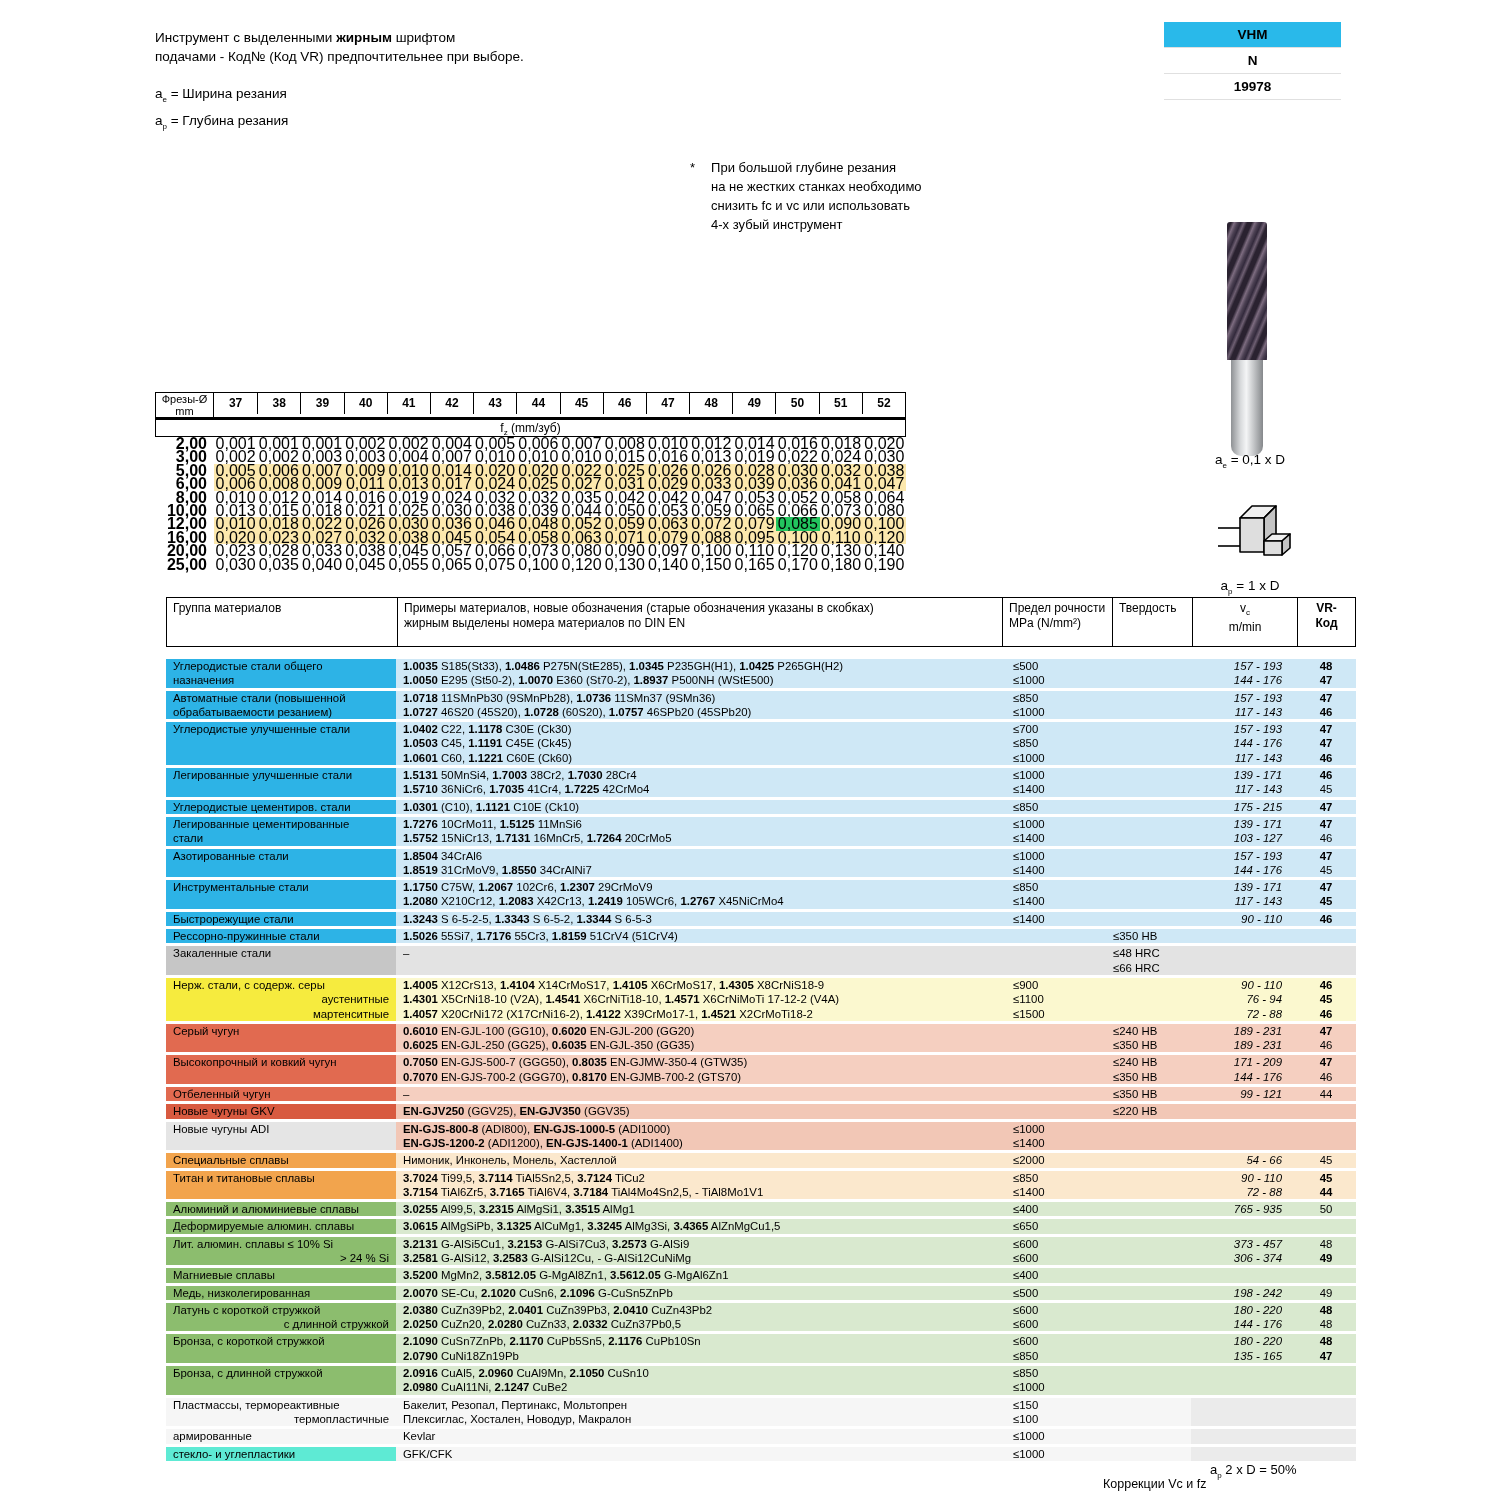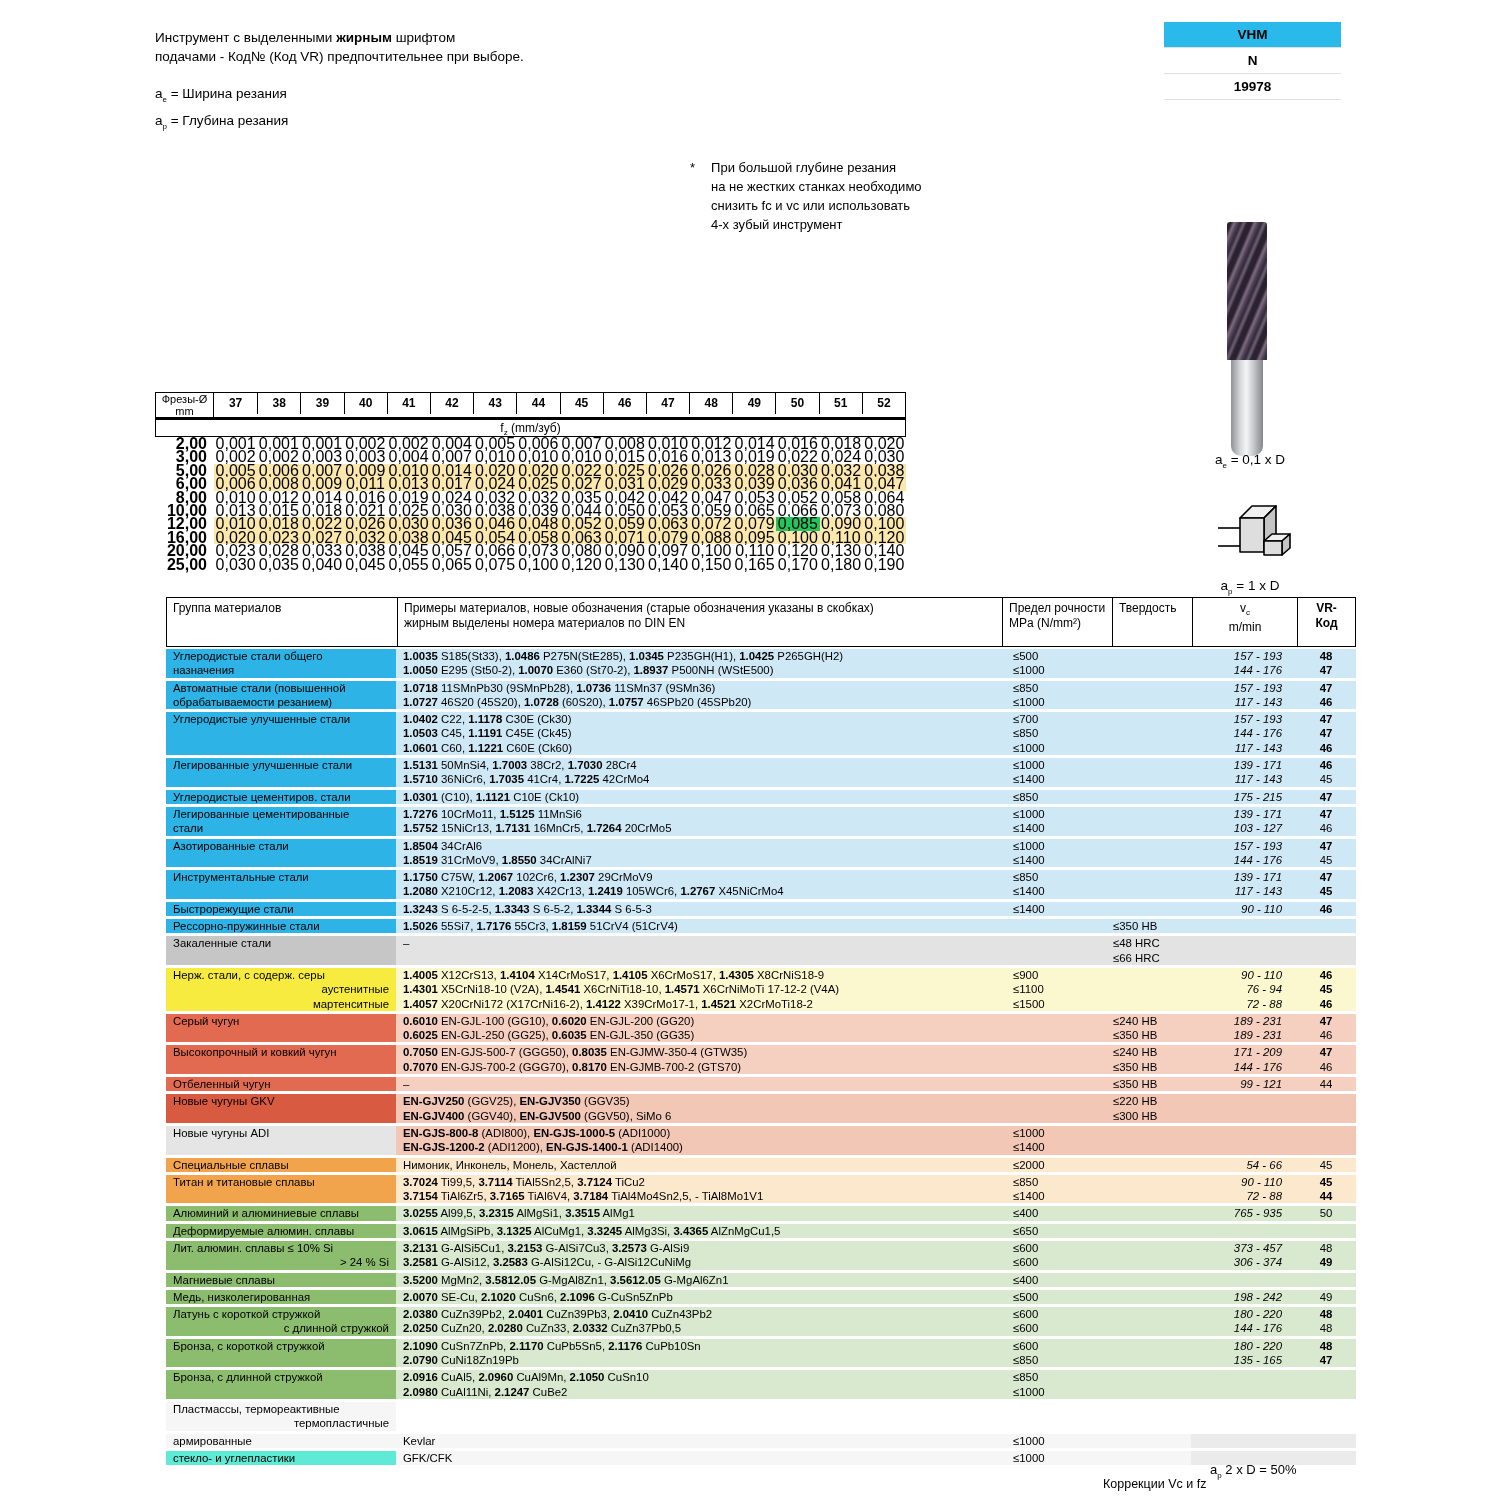--- a/index.html
+++ b/index.html
@@ -51,21 +51,21 @@
   .frow .v{text-align:center;}
 
   
   #mat{left:166px;top:597px;width:1190px;}
   #mhead{display:grid;grid-template-columns:230px 605px 110px 80px 105px auto;height:50px;
          border:1.5px solid #000;box-sizing:border-box;font-size:12px;}
   #mhead > div{border-left:1px solid #000;padding:3px 6px;line-height:15px;}
   #mhead > div:first-child{border-left:none;}
   #mhead .c{text-align:center;}
   #mhead .b{font-weight:bold;}
-  #secs{margin-top:2px;}
+  #secs{margin-top:12px;}
   .sec{display:flex;margin-bottom:3px;}
   .lab{width:230px;box-sizing:border-box;padding:0 7px;}
   .lab div{line-height:14.3px;font-size:11.4px;white-space:nowrap;}
   .lab div.ar{text-align:right;}
   .cont{width:960px;}
   .mrow{display:grid;grid-template-columns:605px 110px 80px 105px 60px;height:14.3px;
         line-height:14.3px;font-size:11.4px;white-space:nowrap;}
   .mrow .ex{padding-left:7px;overflow:hidden;}
   .mrow .ten{padding-left:12px;}
   .mrow .hrd{padding-left:2px;}
@@ -682,27 +682,20 @@
           <div>Новые чугуны GKV</div>
         </div>
         <div class="cont" style="background: rgb(242, 199, 182);">
           <div class="mrow">
             <div class="ex"><b>EN-GJV250</b> (GGV25), <b>EN-GJV350</b> (GGV35)</div>
             <div class="ten"></div>
             <div class="hrd">≤220 HB</div>
             <div class="vc"></div>
             <div class="vr"></div>
           </div>
-          <div class="mrow">
-            <div class="ex"><b>EN-GJV400</b> (GGV40), <b>EN-GJV500</b> (GGV50), SiMo 6</div>
-            <div class="ten"></div>
-            <div class="hrd">≤300 HB</div>
-            <div class="vc"></div>
-            <div class="vr"></div>
-          </div>
         </div>
       </div>
       <div class="sec">
         <div class="lab" style="background: #e5e5e5;">
           <div>Новые чугуны ADI</div>
         </div>
         <div class="cont" style="background: rgb(242, 199, 182);">
           <div class="mrow">
             <div class="ex"><b>EN-GJS-800-8</b> (ADI800), <b>EN-GJS-1000-5</b> (ADI1000)</div>
             <div class="ten">≤1000</div>
@@ -894,20 +887,36 @@
             <div class="vc"></div>
             <div class="vr"></div>
           </div>
         </div>
       </div>
       <div class="sec">
         <div class="lab" style="background: rgb(246, 246, 246);">
           <div>Пластмассы, термореактивные</div>
           <div class="ar">термопластичные</div>
         </div>
+        <div class="cont" style="background: rgb(246, 246, 246);">
+          <div class="mrow">
+            <div class="ex">Бакелит, Резопал, Пертинакс, Мольтопрен</div>
+            <div class="ten">≤150</div>
+            <div class="hrd"></div>
+            <div class="vc" style="background: rgb(235, 235, 235);"></div>
+            <div class="vr" style="background: rgb(235, 235, 235);"></div>
+          </div>
+          <div class="mrow">
+            <div class="ex">Плексиглас, Хостален, Новодур, Макралон</div>
+            <div class="ten">≤100</div>
+            <div class="hrd"></div>
+            <div class="vc" style="background: rgb(235, 235, 235);"></div>
+            <div class="vr" style="background: rgb(235, 235, 235);"></div>
+          </div>
+        </div>
       </div>
       <div class="sec">
         <div class="lab" style="background: rgb(246, 246, 246);">
           <div>армированные</div>
         </div>
         <div class="cont" style="background: rgb(246, 246, 246);">
           <div class="mrow">
             <div class="ex">Kevlar</div>
             <div class="ten">≤1000</div>
             <div class="hrd"></div>

